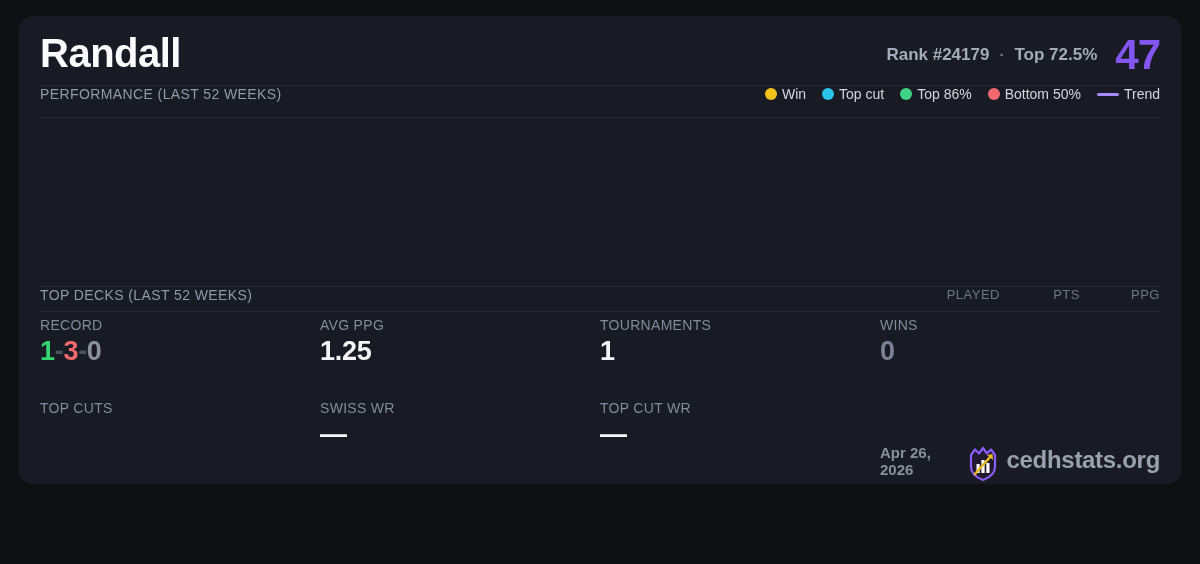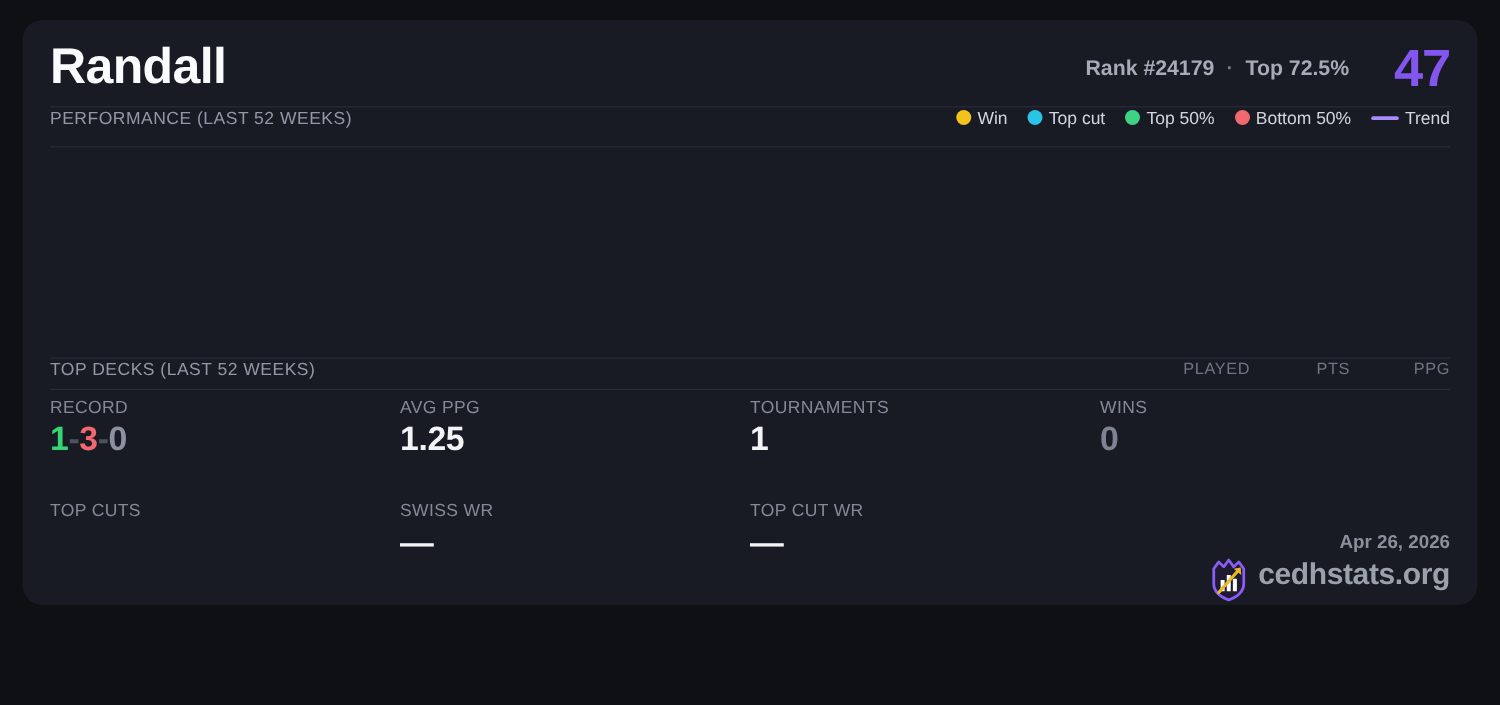--- a/index.html
+++ b/index.html
@@ -22,21 +22,21 @@
 
   
   .header-row {
     height:69px; flex:none;
     display:flex; align-items:center; justify-content:space-between;
   }
   .title {
     color:#fafbfd; font-size:40px; font-weight:800; letter-spacing:-0.5px;
     padding-top:6px;
   }
-  .header-right { display:flex; align-items:center; gap:36px; padding-top:8px; }
+  .header-right { display:flex; align-items:center; gap:18px; padding-top:8px; }
   .rank-line { color:#a6abb9; font-size:17px; font-weight:600; display:flex; gap:10px; align-items:center; }
   .rank-sep { color:#7c8191; font-size:15px; }
   .score { color:#8456f0; font-size:42px; font-weight:800; letter-spacing:-1px; }
 
   
   .section-row {
     height:31px; flex:none;
     display:flex; align-items:flex-start; justify-content:space-between;
   }
   .section-label { color:#9298a8; font-size:14px; font-weight:500; letter-spacing:0.4px; }
@@ -66,21 +66,21 @@
   }
   .stat-label { color:#848a99; font-size:14px; letter-spacing:0.3px; margin-bottom:3px; }
   .stat-value { color:#f3f4f6; font-size:27px; font-weight:800; letter-spacing:-0.3px; }
   .stat-value.dim { color:#7d8392; }
   .rec-win { color:#35d572; }
   .rec-loss { color:#f2686f; }
   .rec-draw { color:#8b919e; }
   .rec-sep { color:#4d5260; }
 
   .footer-cell {
-    display:flex; flex-direction:column; align-items:flex-end; justify-content:flex-end;
+    display:flex; flex-direction:row; align-items:flex-end; justify-content:flex-end;
     padding-bottom:2px;
   }
   .footer-date { color:#8a8f9c; font-size:15px; font-weight:600; margin-bottom:4px; }
   .brand-row { display:flex; align-items:flex-start; gap:8px; }
   .brand-name { color:#9aa0ac; font-size:24px; font-weight:700; letter-spacing:-0.3px; }
 </style>
 </head>
 <body>
 
 <div class="card">
@@ -105,21 +105,21 @@
       <div class="legend-item">
         <span class="legend-dot" style="background: rgb(242, 194, 29);"></span>
         <span class="legend-label">Win</span>
       </div>
       <div class="legend-item">
         <span class="legend-dot" style="background: rgb(41, 196, 232);"></span>
         <span class="legend-label">Top cut</span>
       </div>
       <div class="legend-item">
         <span class="legend-dot" style="background: rgb(62, 210, 131);"></span>
-        <span class="legend-label">Top 50%</span>
+        <span class="legend-label">Top 86%</span>
       </div>
       <div class="legend-item">
         <span class="legend-dot" style="background: rgb(242, 104, 111);"></span>
         <span class="legend-label">Bottom 50%</span>
       </div>
       <div class="legend-item">
         <span class="trend-swatch" style="background: rgb(167, 139, 250);"></span>
         <span class="legend-label">Trend</span>
       </div>
     </div>

